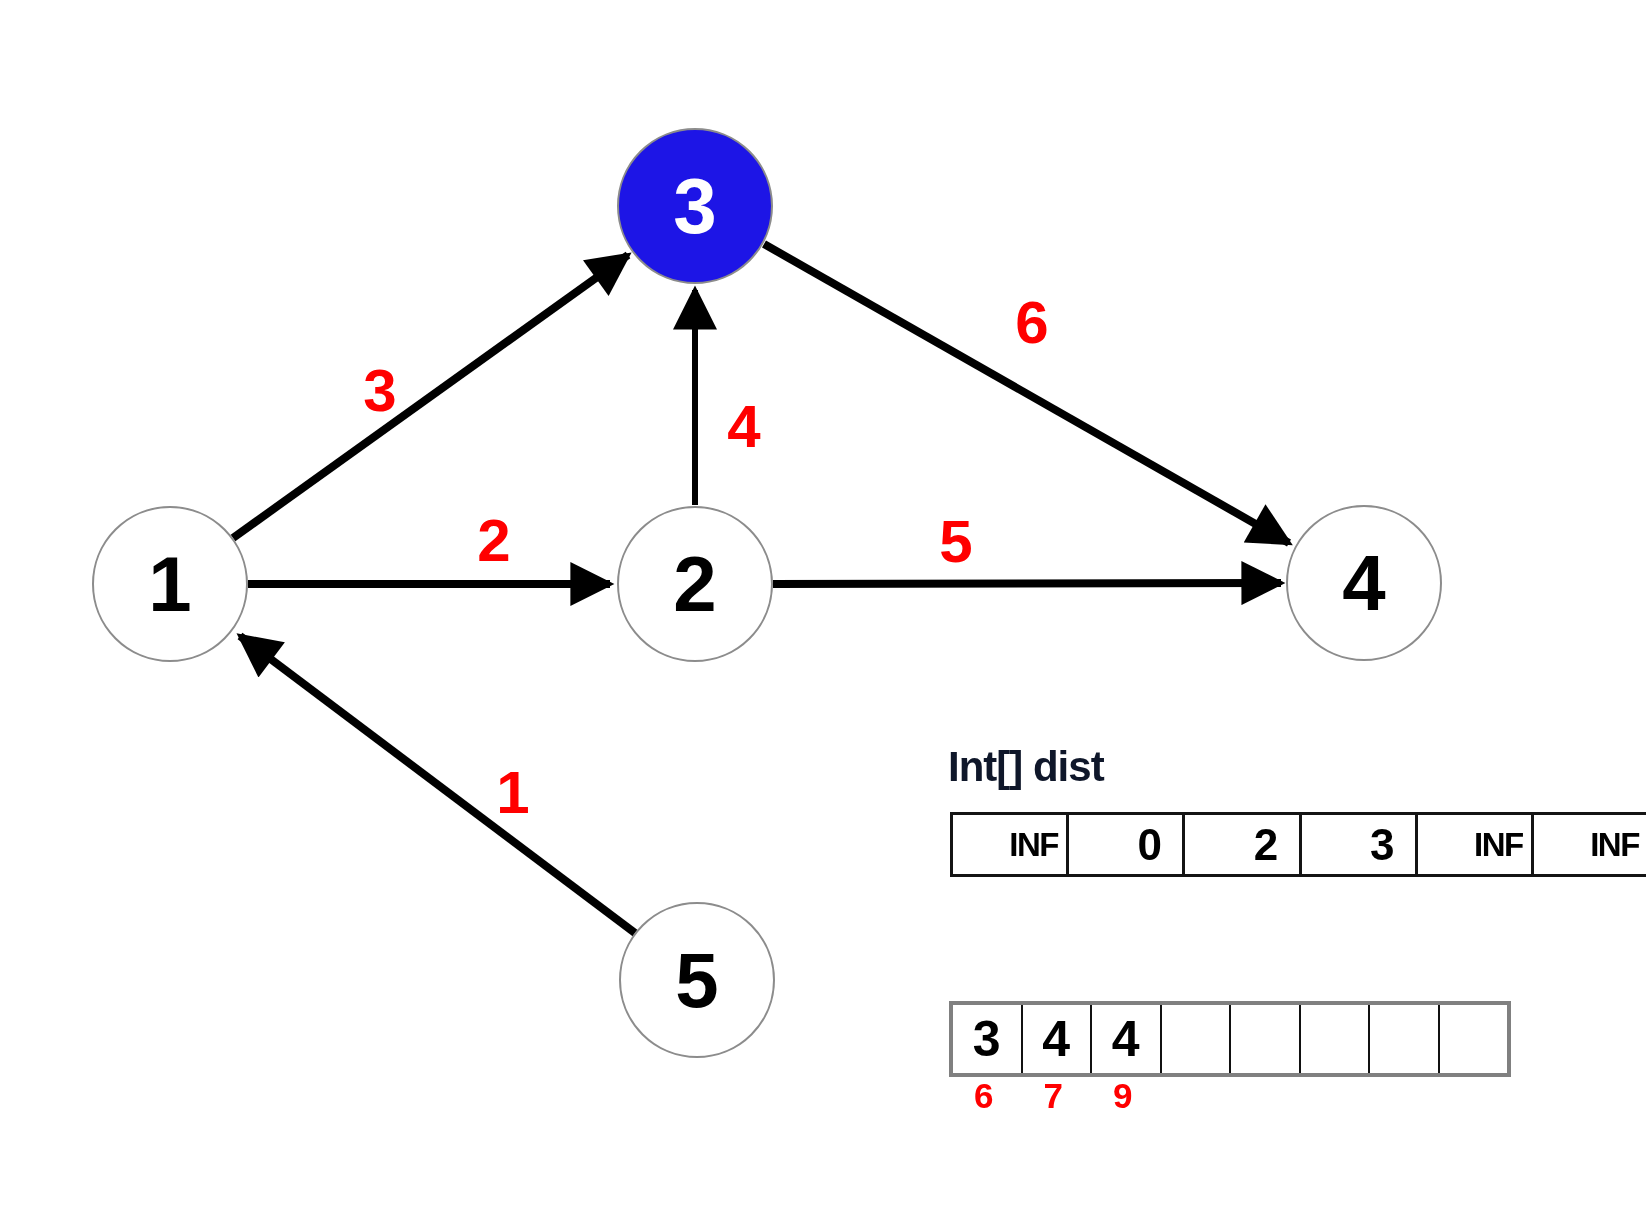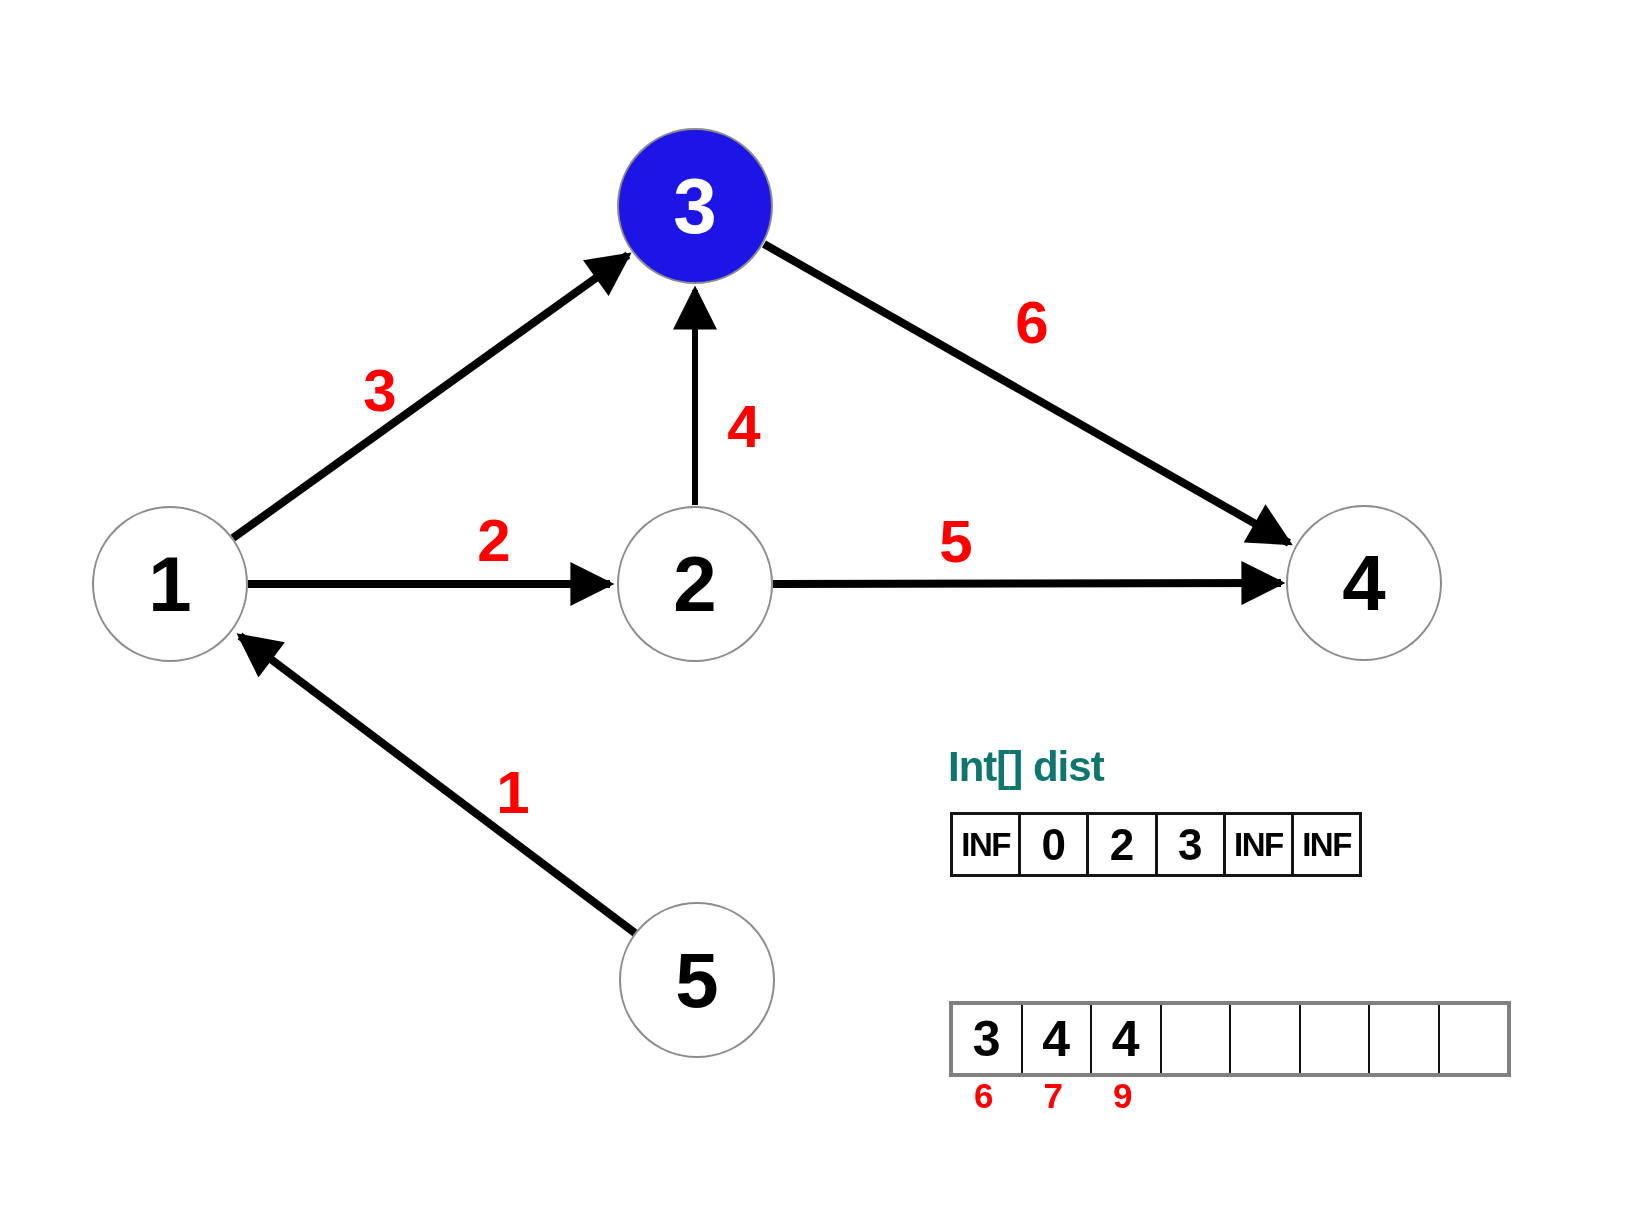--- a/index.html
+++ b/index.html
@@ -50,21 +50,21 @@
   .weight {
     position: absolute;
     transform: translate(-50%, -50%);
     color: #ff0000;
     font-size: 60px;
     font-weight: 700;
     line-height: 1;
   }
   .panel-title {
     position: absolute;
-    color: #0f766e;
+    color: #0f172a;
     font-size: 42px;
     font-weight: 700;
     letter-spacing: -1px;
     line-height: 1;
     white-space: nowrap;
   }
   .array {
     position: absolute;
     display: flex;
   }
@@ -76,20 +76,21 @@
   .dist-array .cell {
     width: 65.2px;
     height: 59px;
     border-right: 3px solid #141414;
     display: flex;
     align-items: center;
     justify-content: center;
     font-size: 44px;
     font-weight: 700;
     color: #000000;
+    margin-left: 48px;
   }
   .dist-array .cell.inf {
     font-size: 33px;
     letter-spacing: -1.5px;
   }
   .dist-array .cell:last-child {
     border-right: none;
   }
   .pq-array {
     left: 949px;

